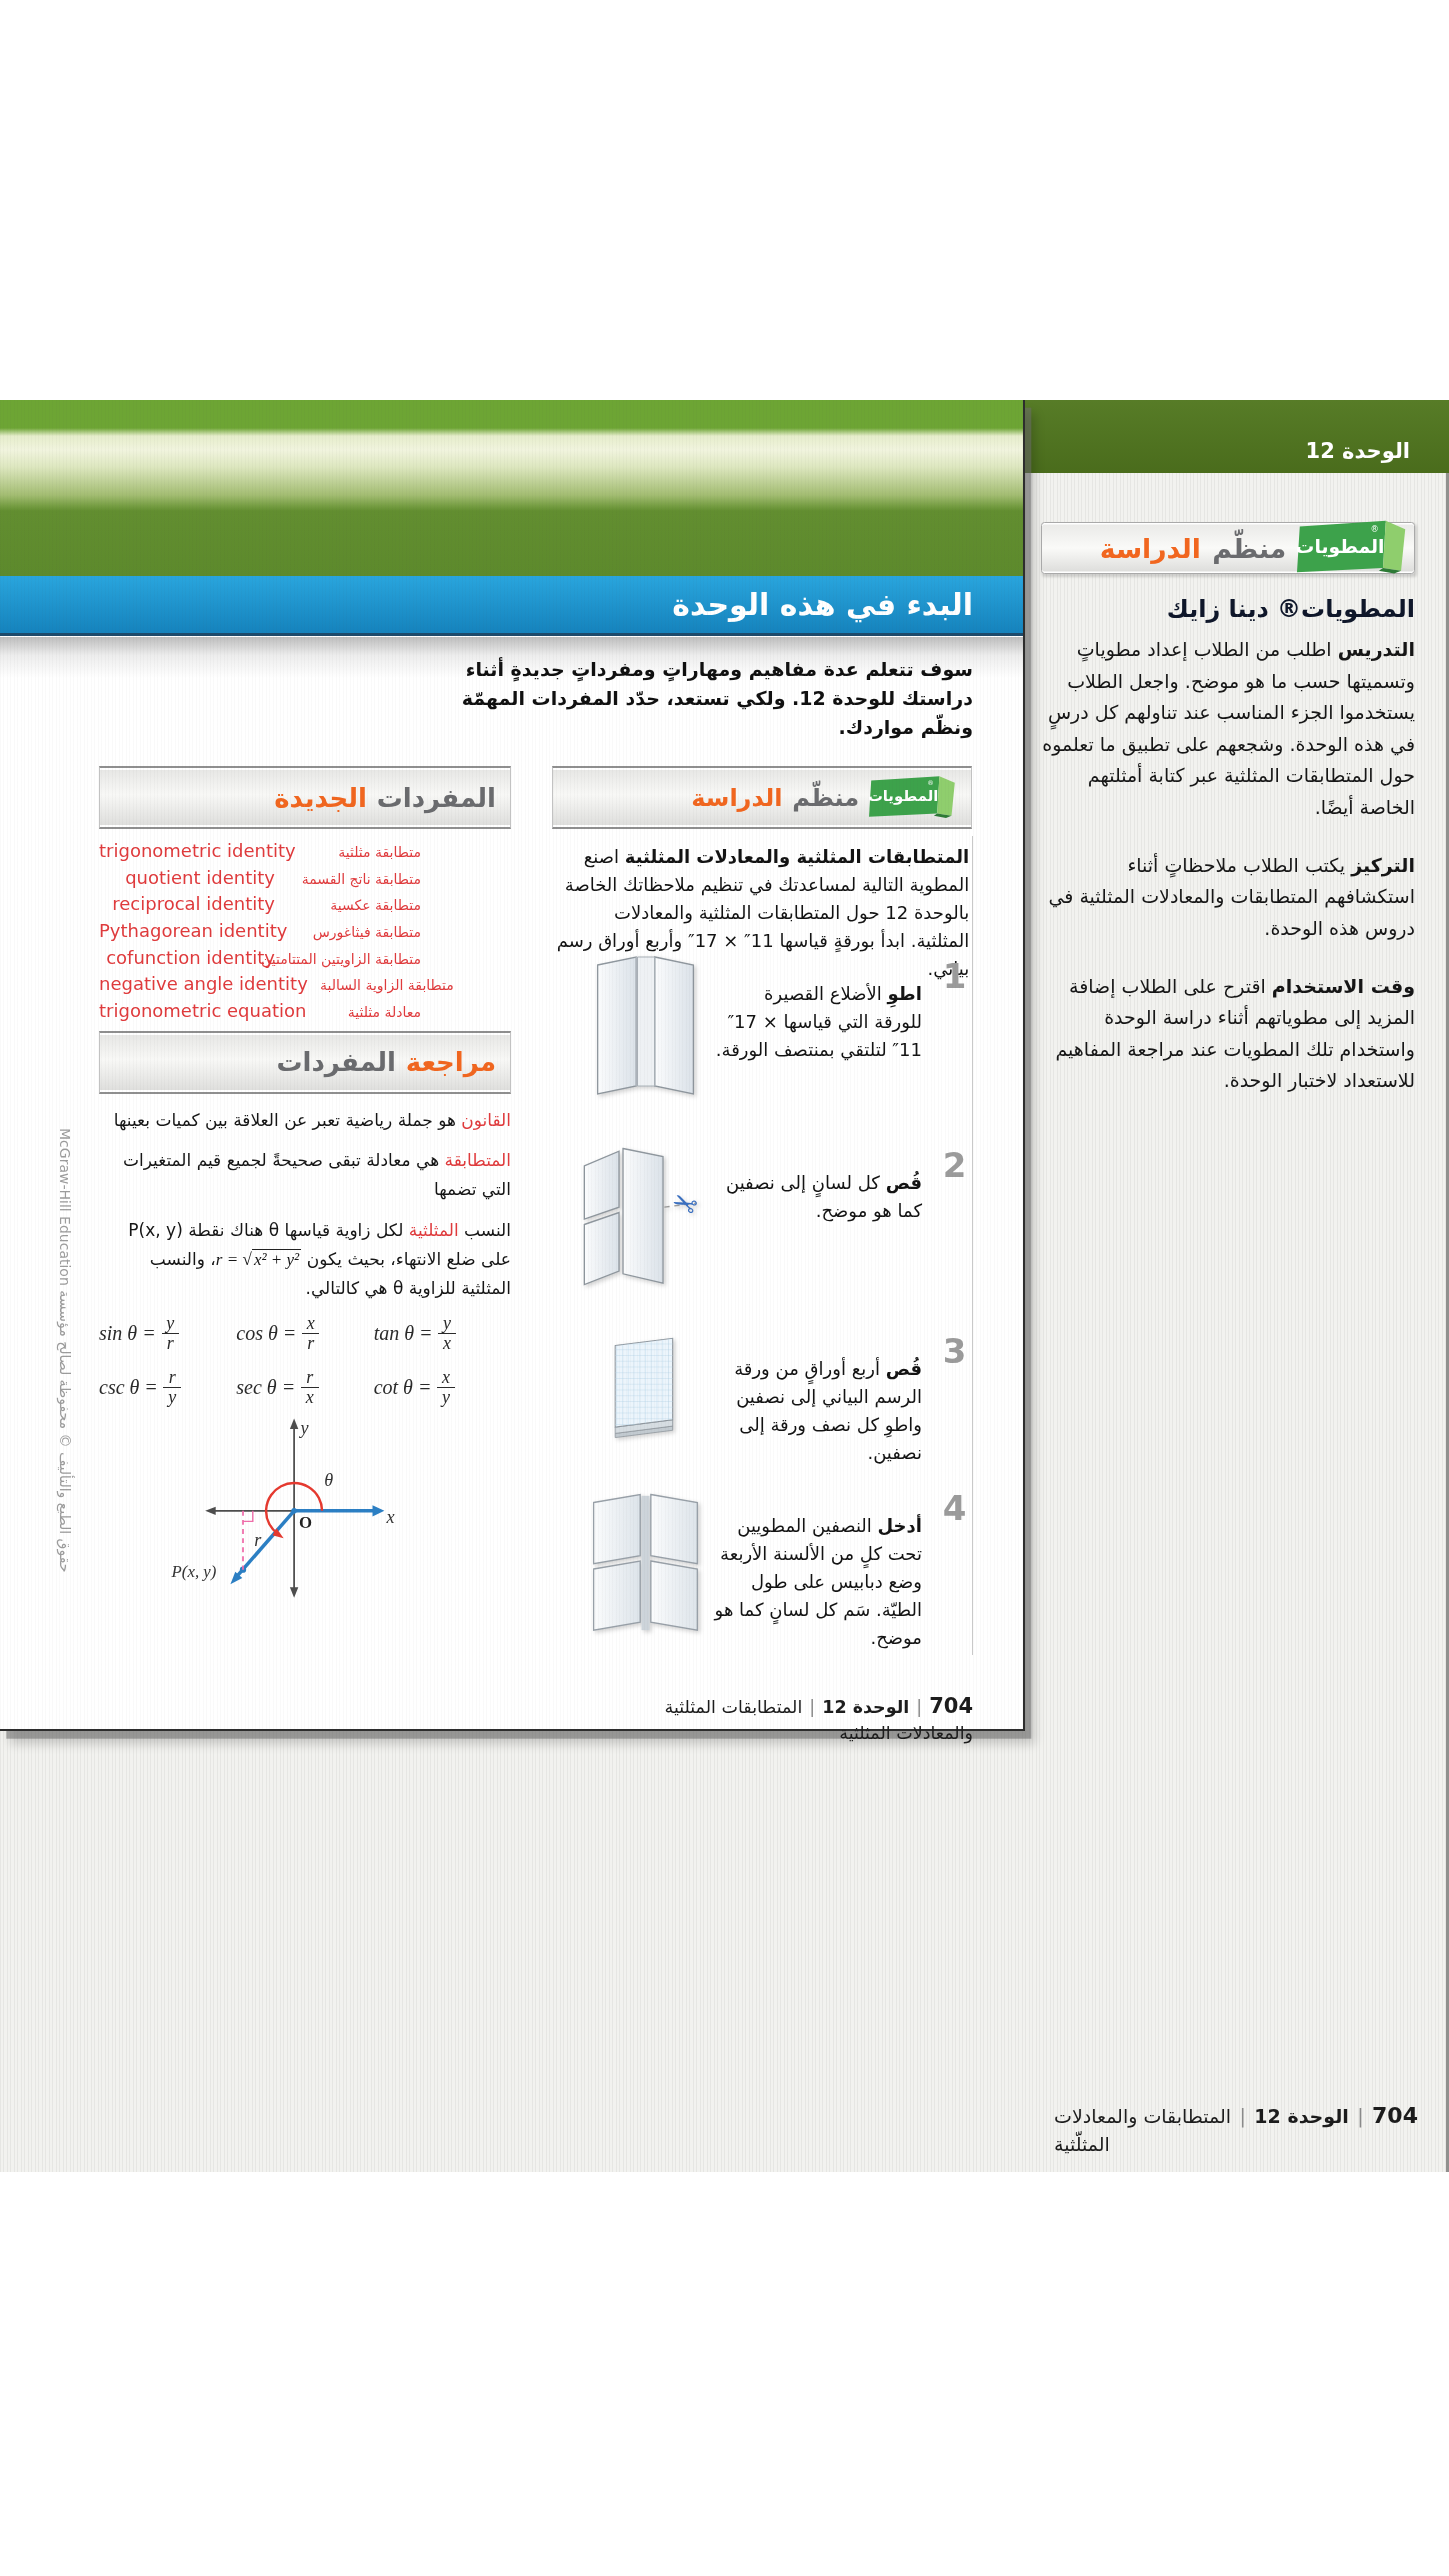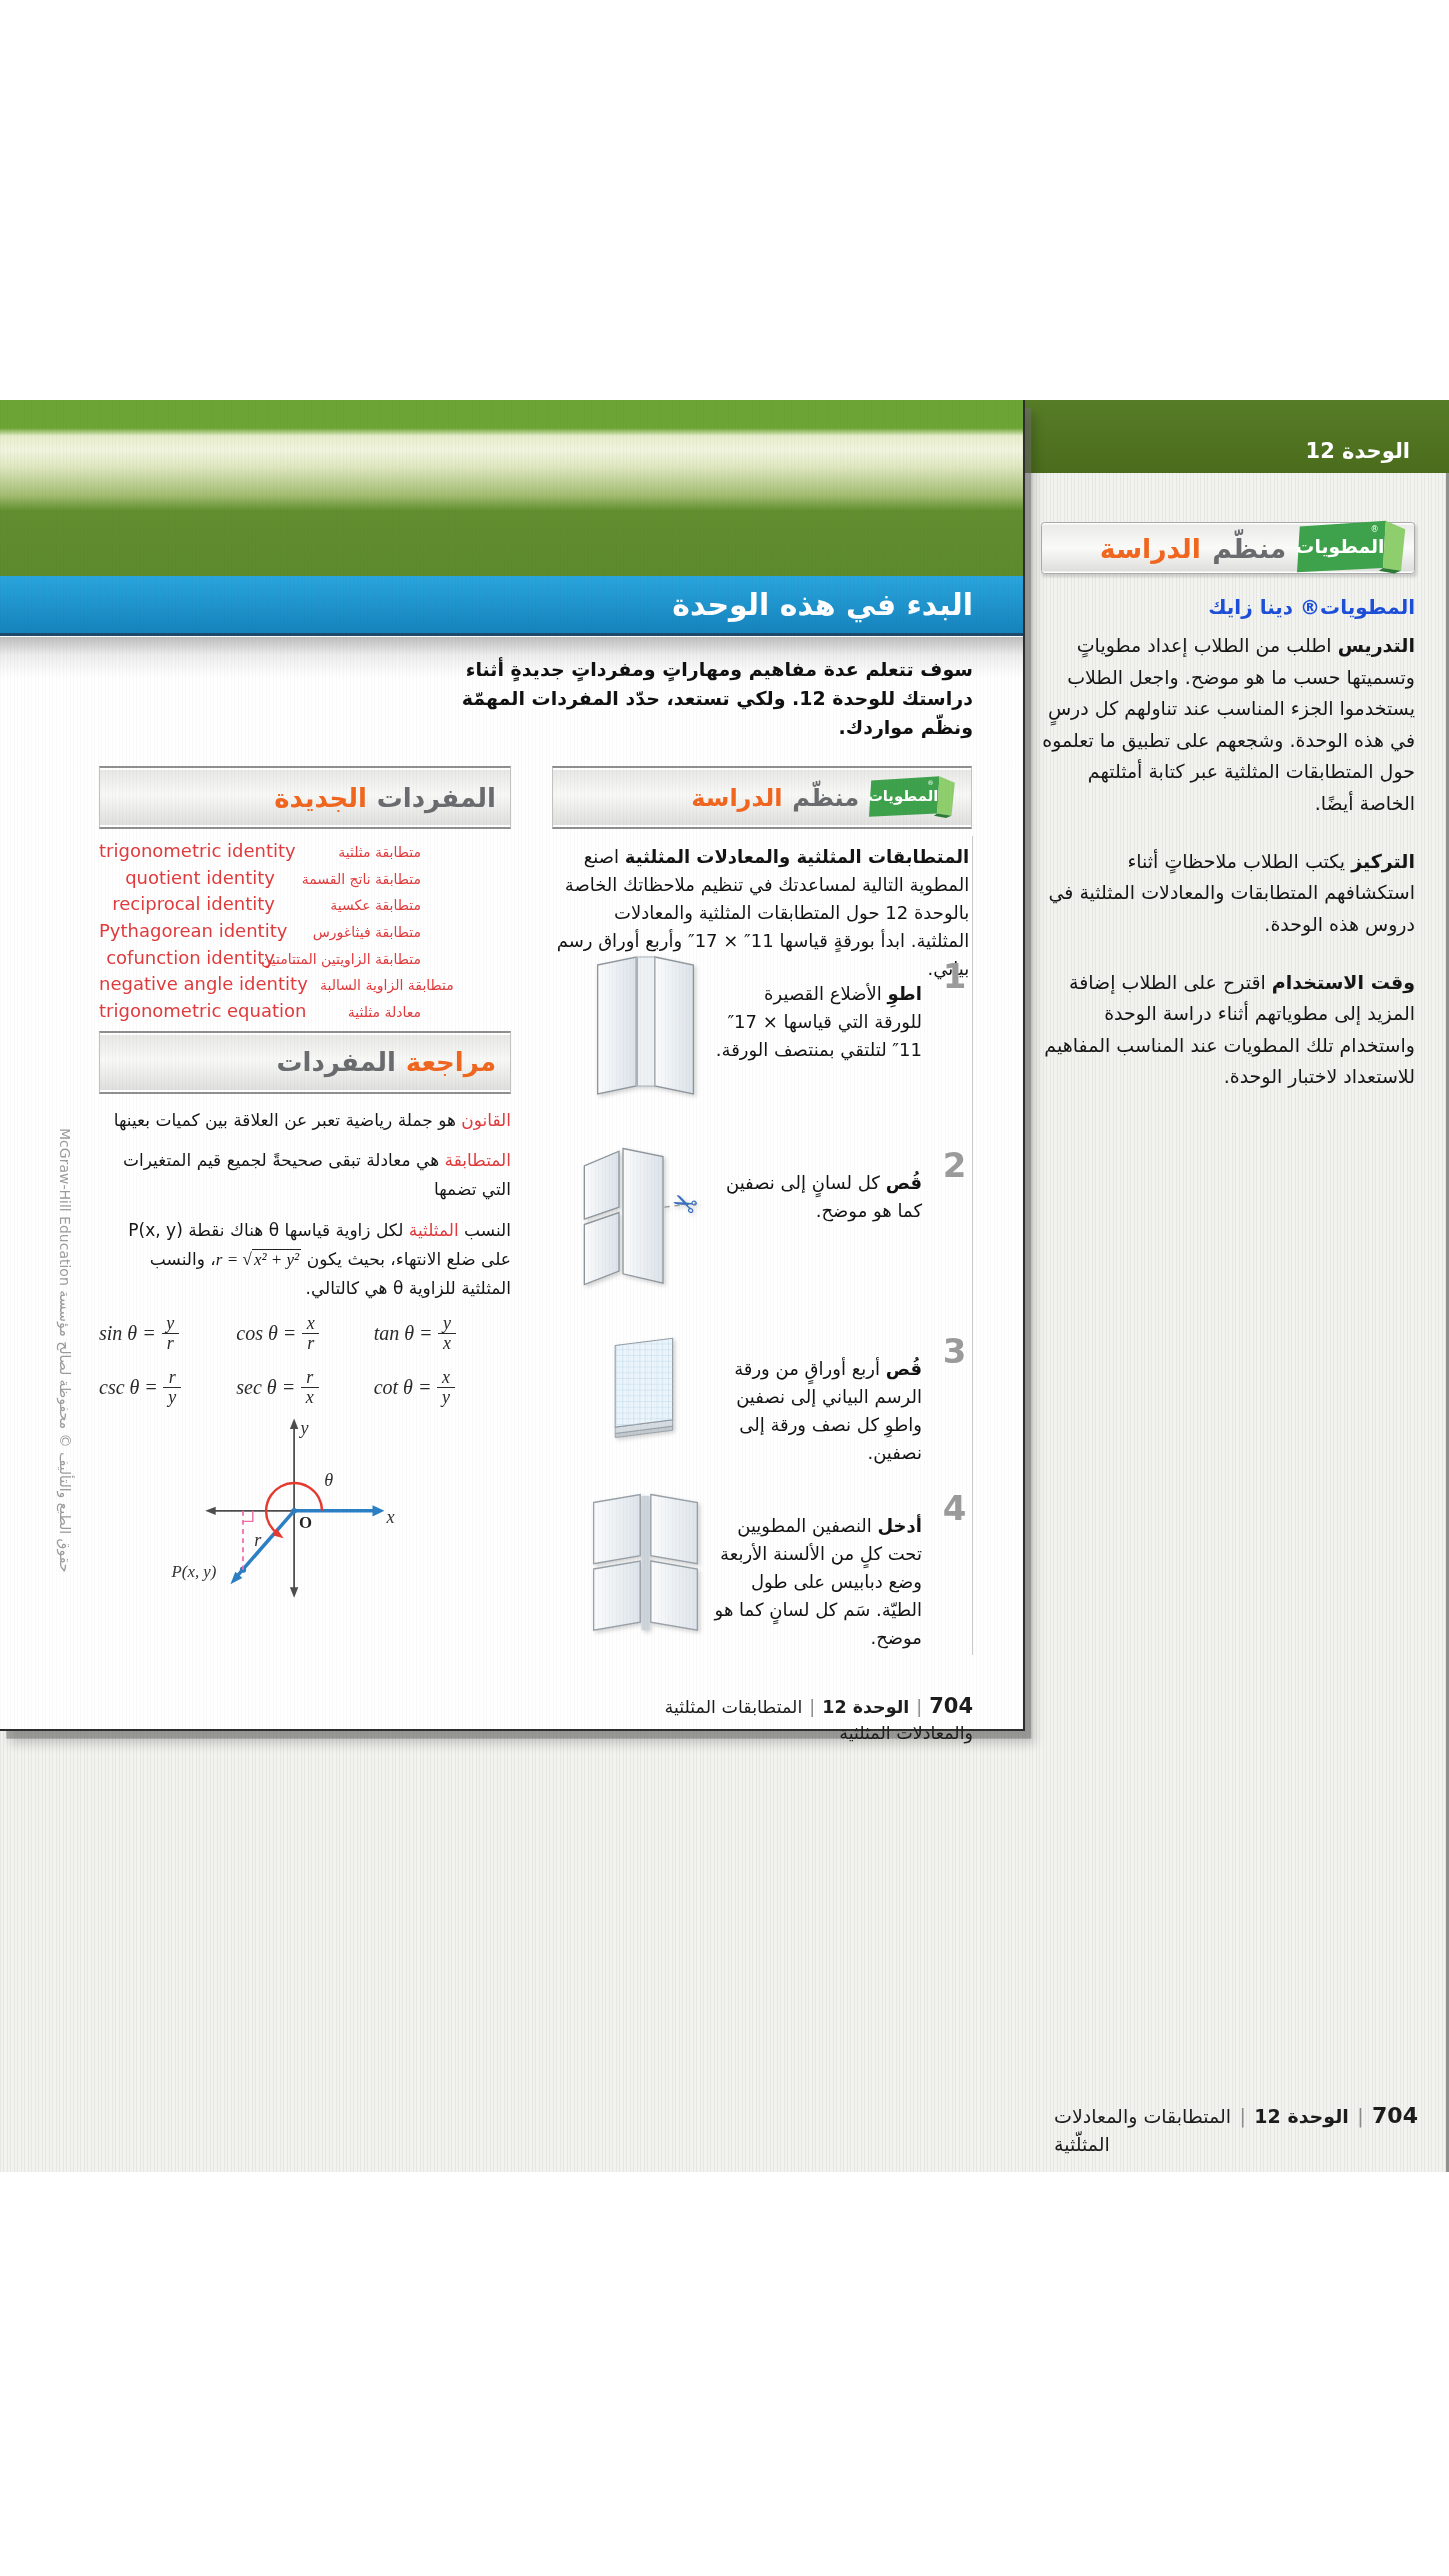--- a/index.html
+++ b/index.html
@@ -70,21 +70,21 @@
   .step .art{position:absolute;left:26.6px;top:2.8px;filter:drop-shadow(2.1px 2.8px 2.1px rgba(0,0,0,0.18));}
   
   .badge-bar{box-sizing:border-box;height:52px;border:1.4px solid #a9a9a9;border-radius:3.5px;
         background:linear-gradient(180deg,#e9e9e7,#fafaf8 50%,#dcdcda);
         box-shadow:inset 0 1.4px 0 #fff,inset 0 -1.4px 0 #fff,1.4px 2.1px 2.8px rgba(0,0,0,0.15);
         display:flex;align-items:center;direction:rtl;gap:11.2px;padding:0 5.6px;}
   .badge-words{font-weight:bold;font-size:26.6px;}
   .fold-logo{flex:none;margin:-5.6px 0;}
   
   .sidebar{position:absolute;right:34px;top:522px;width:374px;direction:rtl;text-align:right;}
-  .sb-title{font-size:20px;font-weight:bold;color:#1d4ed8;margin:21px 0 11.2px 0;}
+  .sb-title{font-size:24px;font-weight:bold;color:#0f172a;margin:21px 0 11.2px 0;}
   .sb-p{font-size:19px;line-height:31.5px;color:#161616;margin:0 0 26.6px 0;}
   .sb-p .lead{font-weight:bold;}
   
   .pg-footer{position:absolute;top:1275px;right:50px;width:336px;direction:rtl;text-align:right;
              font-size:17.5px;color:#1c1c1c;line-height:26.6px;}
   .pg-footer .num{font-weight:bold;font-size:21px;}
   .pg-footer .unit{font-weight:bold;}
   .pg-footer .sep{color:#8a8a8a;padding:0 7px;}
   .outer-footer{position:absolute;top:2083px;right:31px;width:364px;direction:rtl;text-align:left;
              font-size:19px;color:#1c1c1c;line-height:28px;}
@@ -355,21 +355,21 @@
 
     <h2 class="sb-title">المطويات® دينا زايك</h2>
 
     <p class="sb-p">
       <span class="lead">التدريس</span> <span>اطلب من الطلاب إعداد مطوياتٍ وتسميتها حسب ما هو موضح. واجعل الطلاب يستخدموا الجزء المناسب عند تناولهم كل درسٍ في هذه الوحدة. وشجعهم على تطبيق ما تعلموه حول المتطابقات المثلثية عبر كتابة أمثلتهم الخاصة أيضًا.</span>
     </p>
     <p class="sb-p">
       <span class="lead">التركيز</span> <span>يكتب الطلاب ملاحظاتٍ أثناء استكشافهم المتطابقات والمعادلات المثلثية في دروس هذه الوحدة.</span>
     </p>
     <p class="sb-p">
-      <span class="lead">وقت الاستخدام</span> <span>اقترح على الطلاب إضافة المزيد إلى مطوياتهم أثناء دراسة الوحدة واستخدام تلك المطويات عند المناسب المفاهيم للاستعداد لاختبار الوحدة.</span>
+      <span class="lead">وقت الاستخدام</span> <span>اقترح على الطلاب إضافة المزيد إلى مطوياتهم أثناء دراسة الوحدة واستخدام تلك المطويات عند مراجعة المفاهيم للاستعداد لاختبار الوحدة.</span>
     </p>
   </div>
 
   <p class="outer-footer">
     <span class="num">704</span><span class="sep">|</span><span class="unit">الوحدة 12</span><span class="sep">|</span><span>المتطابقات والمعادلات المثلّثية</span>
   </p>
 
   <div class="copyright">حقوق الطبع والتأليف © محفوظة لصالح مؤسسة McGraw-Hill Education</div>
 
 </div>

